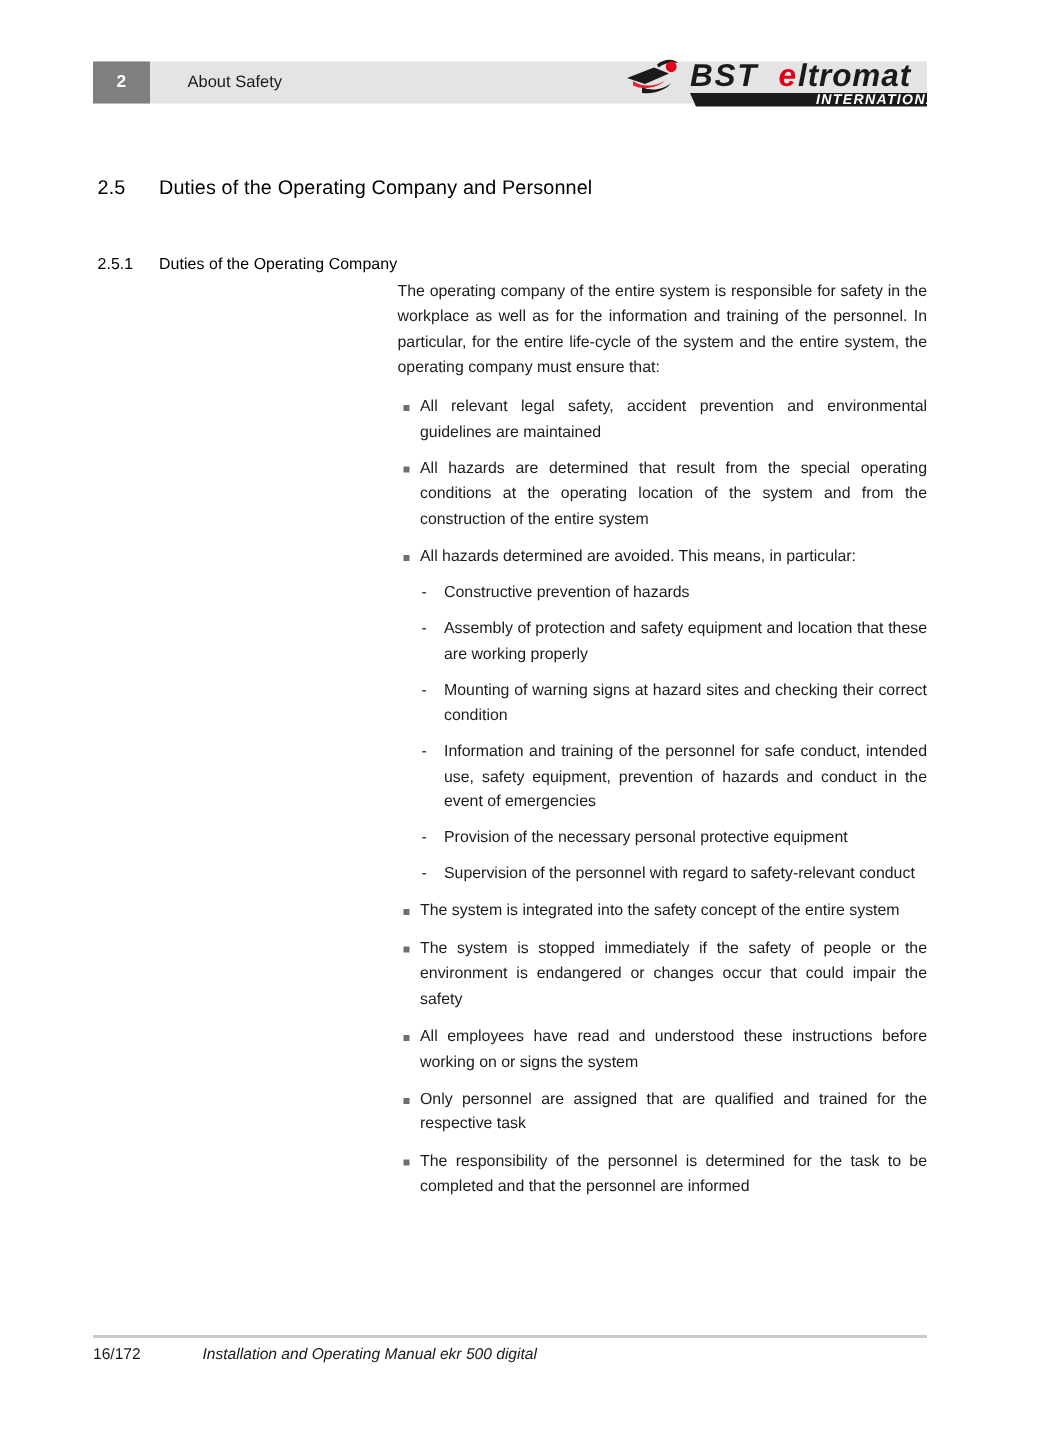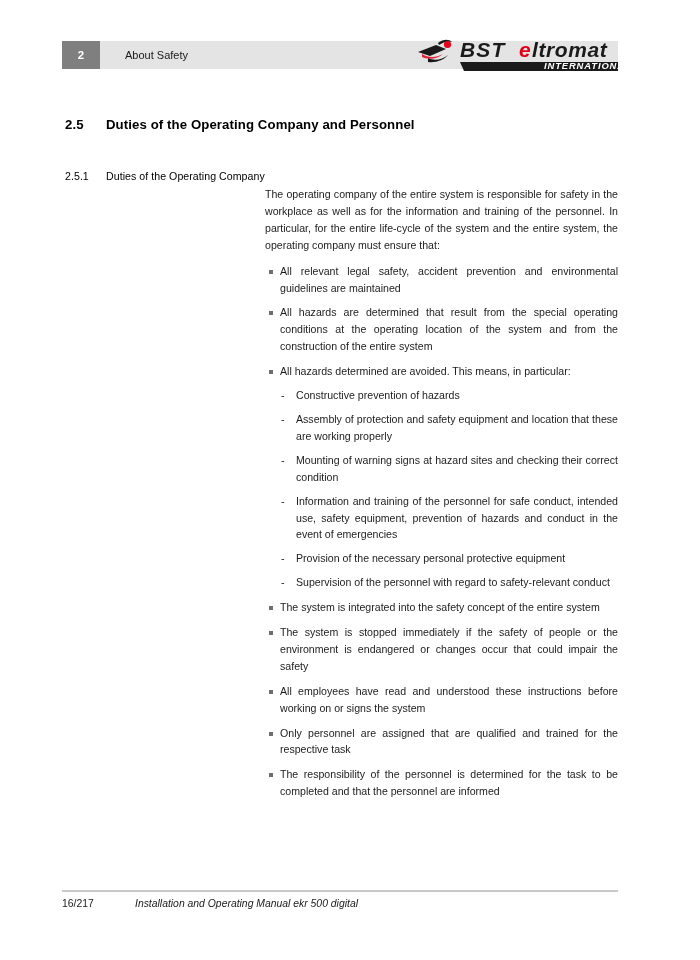--- a/index.html
+++ b/index.html
@@ -74,21 +74,21 @@
   }
   .logo svg { display: block; }
 
   
   .h2 {
     position: absolute;
     left: 65px;
     top: 117px;
     width: 553px;
     font-size: 13.2px;
-    font-weight: bold;
+    font-weight: normal;
     color: #000000;
     letter-spacing: 0.1px;
   }
   .h2 .num {
     display: inline-block;
     width: 41px;
   }
   .h3 {
     position: absolute;
     left: 65px;
@@ -296,17 +296,17 @@
         </li>
         <li>
           <span class="sq"></span>
           <span class="t">The responsibility of the personnel is determined for the task to be completed and that the personnel are informed</span>
         </li>
       </ul>
   </div>
 
   <div class="footer-rule"></div>
   <div class="footer">
-    <span class="pageno">16/217</span>
+    <span class="pageno">16/172</span>
     <span class="doctitle">Installation and Operating Manual ekr 500 digital</span>
   </div>
 
 </div>
 
 </body></html>

